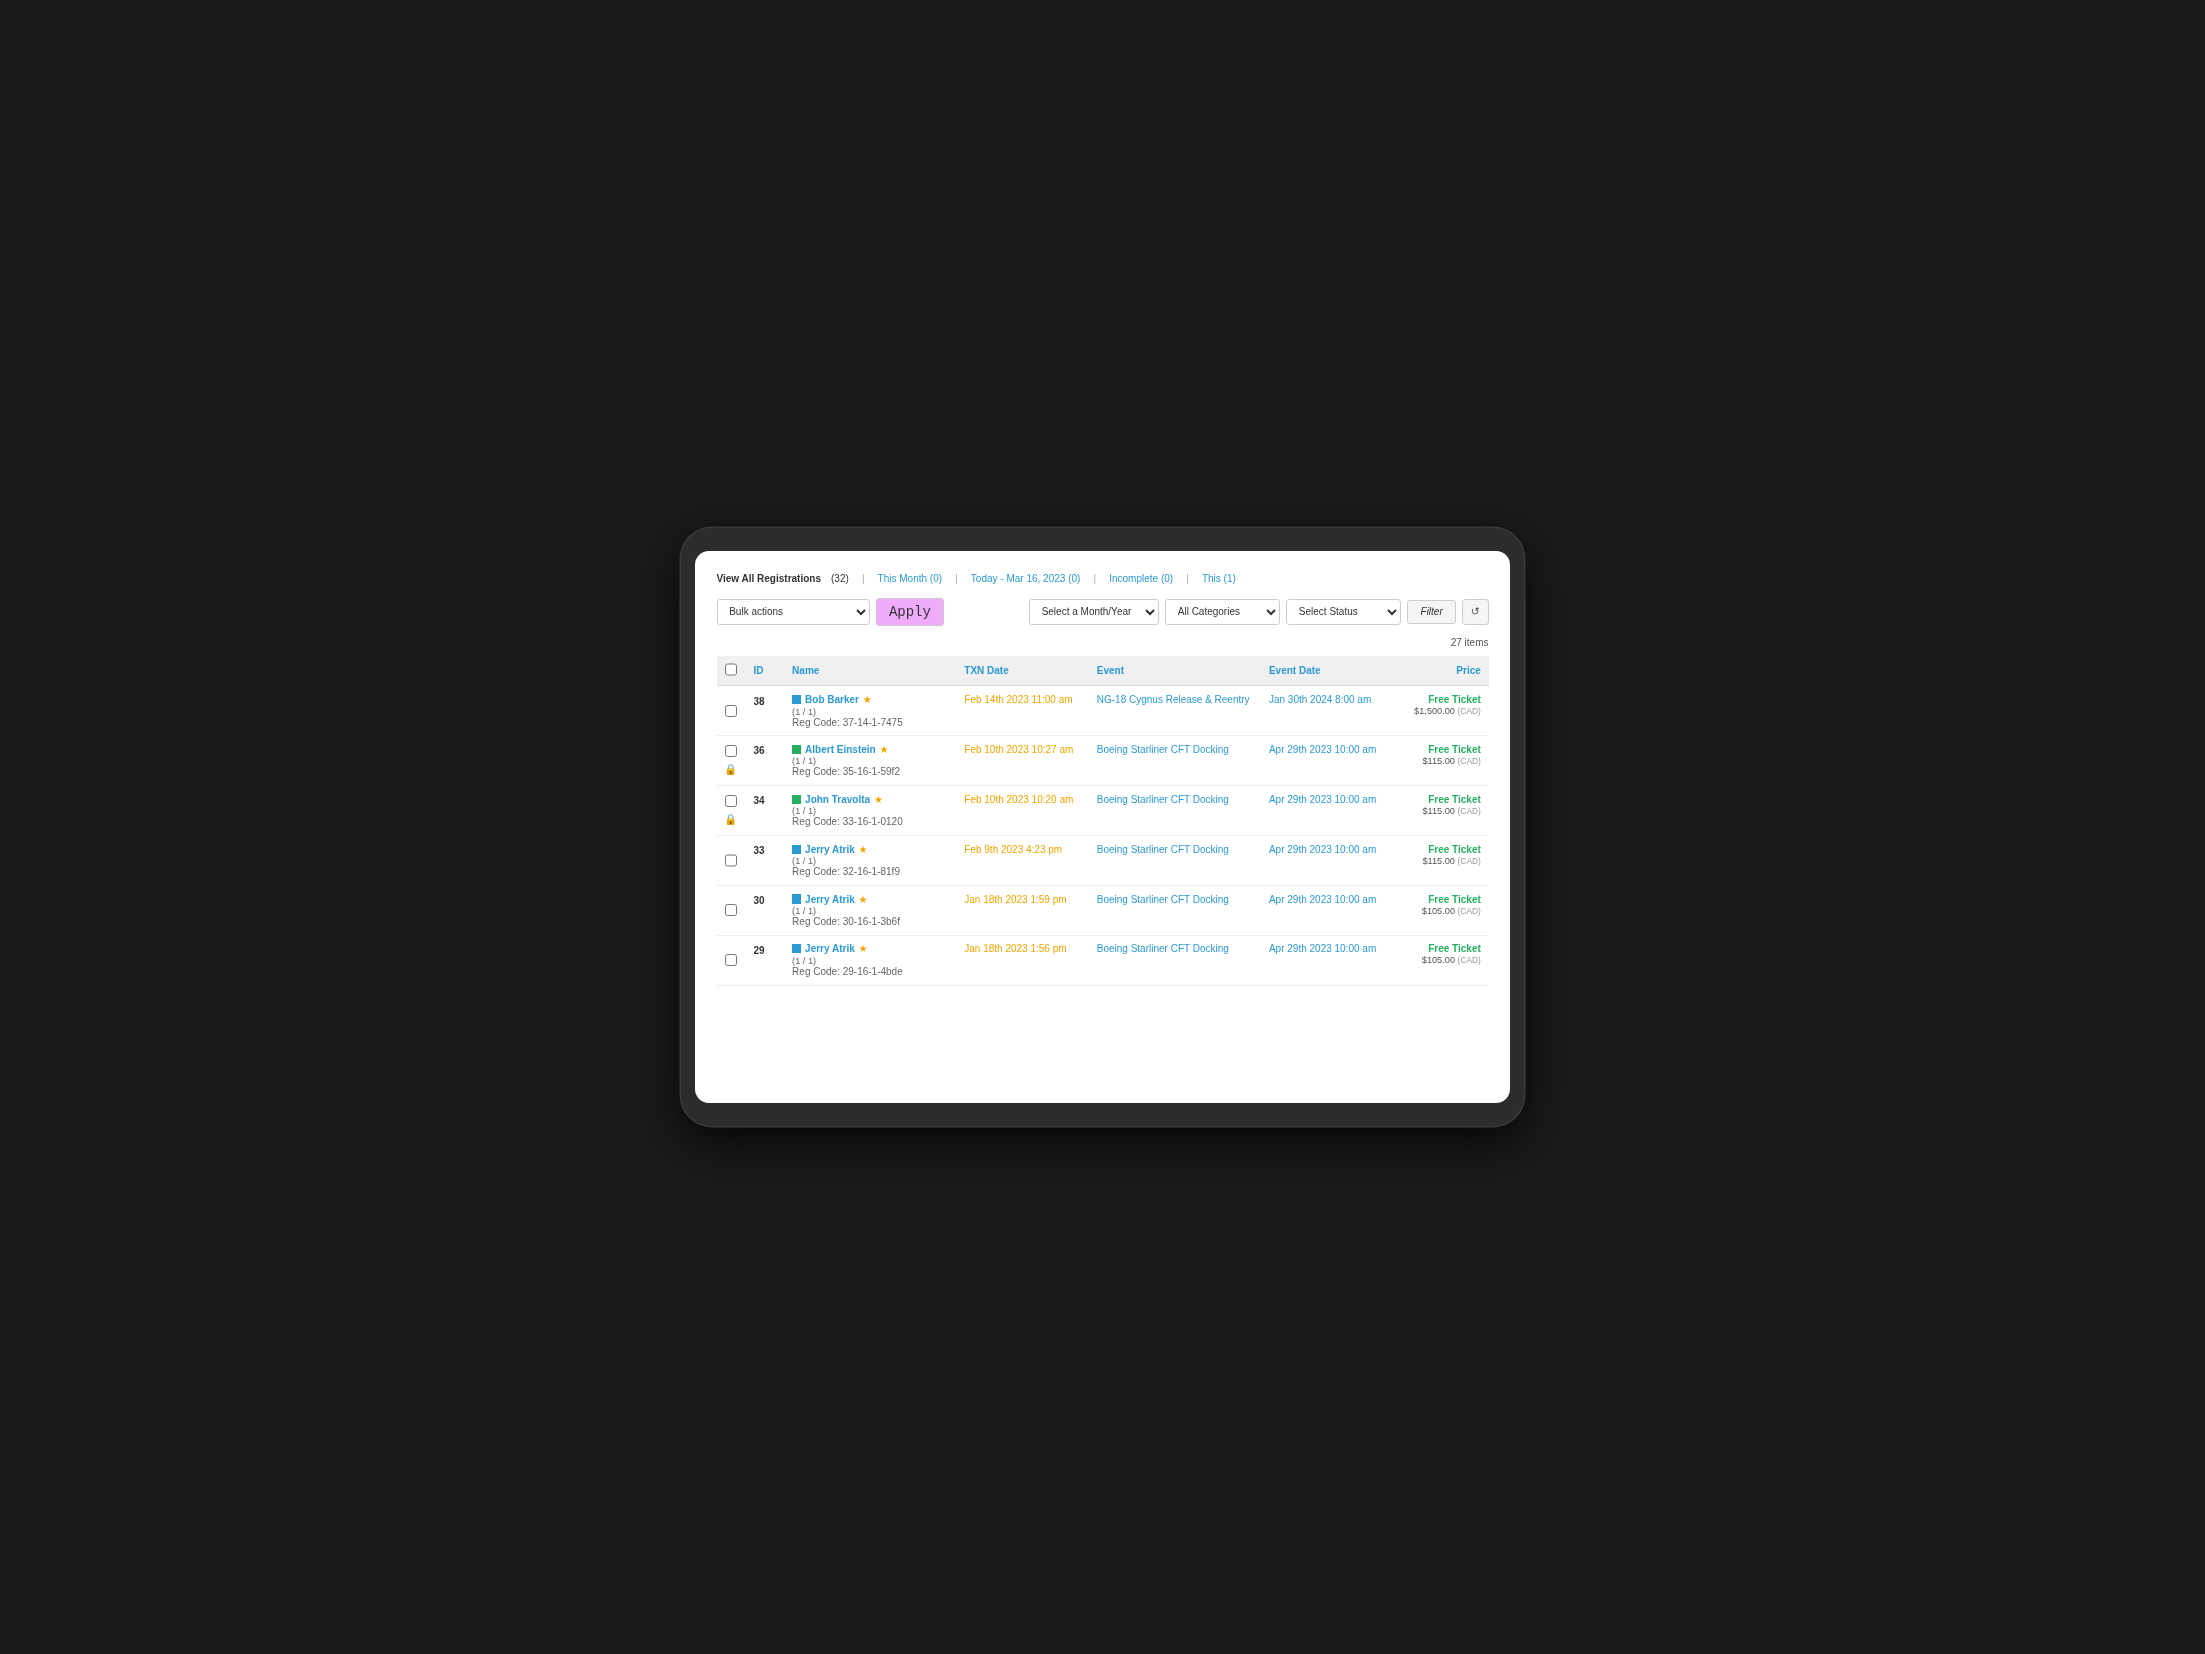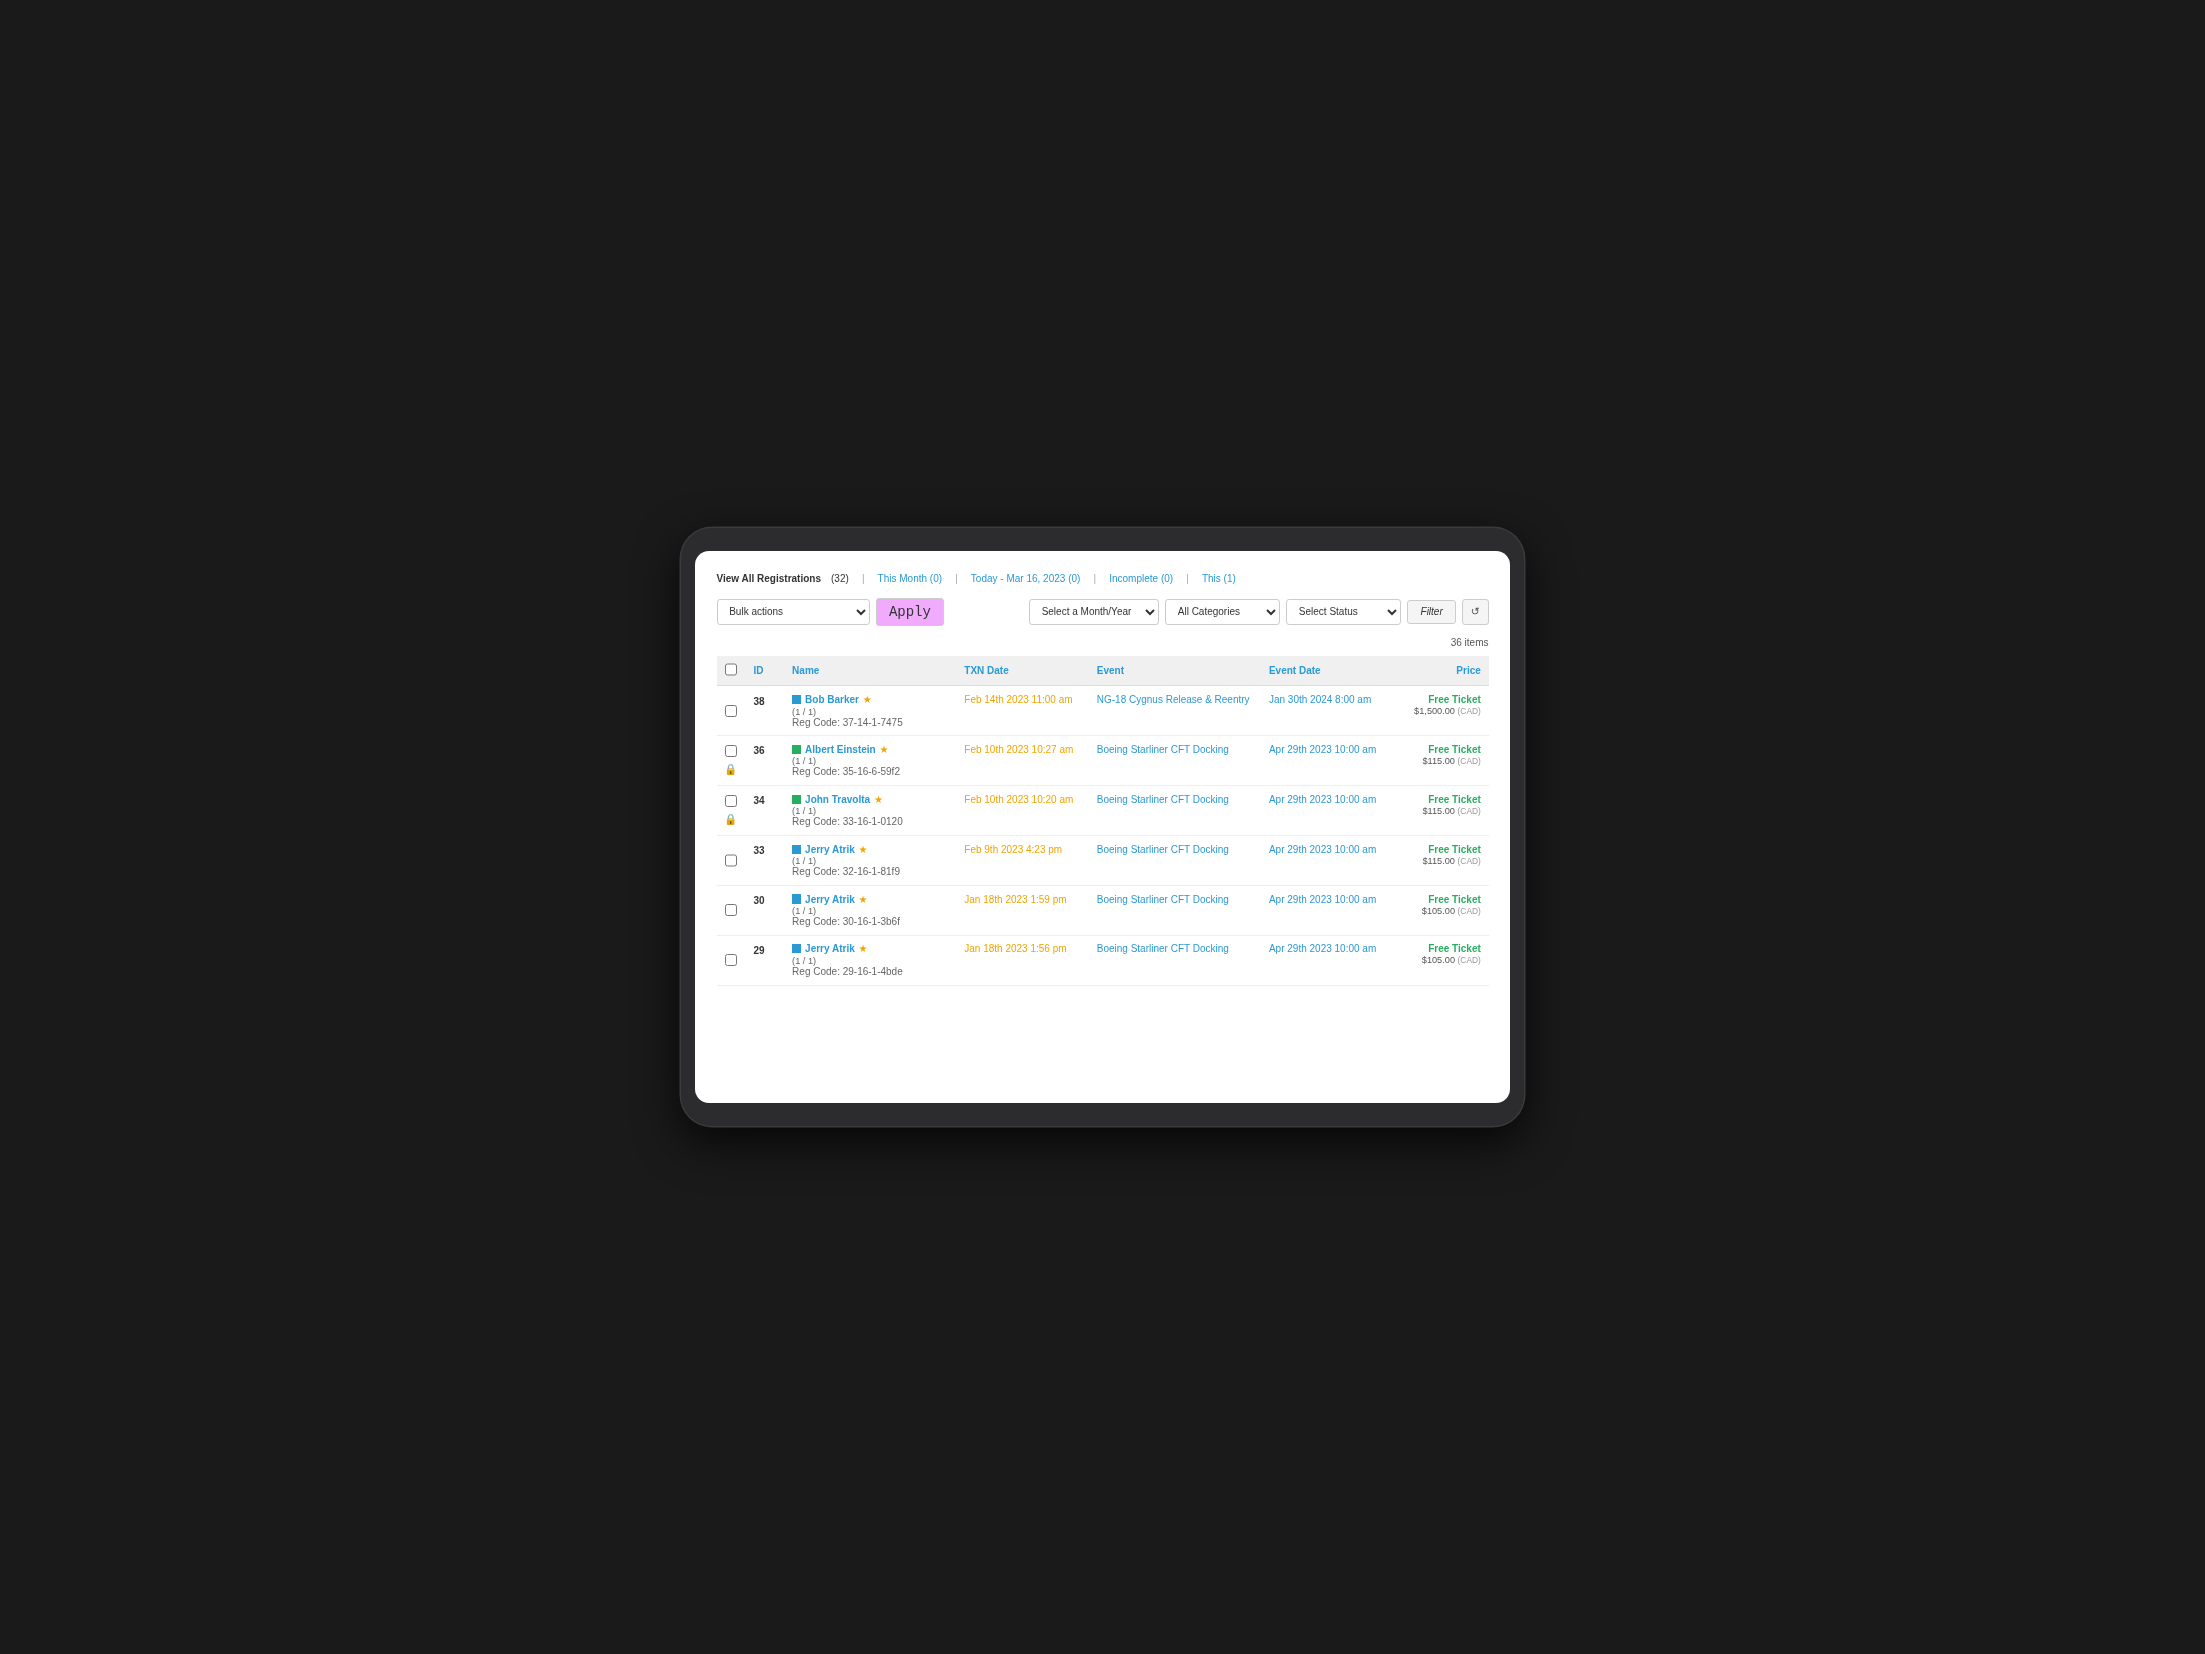--- a/index.html
+++ b/index.html
@@ -279,21 +279,21 @@
         <select class="categories-select">
           <option>All Categories</option>
         </select>
         <select class="status-select">
           <option>Select Status</option>
         </select>
         <button class="btn-filter">Filter</button>
         <button class="btn-refresh">↺</button>
       </div>
 
-      <div class="items-count">36 items</div>
+      <div class="items-count">27 items</div>
 
       <table>
         <thead>
           <tr>
             <th>
               <input type="checkbox" style="">
             </th>
             <th class="col-id">ID</th>
             <th class="col-name">Name</th>
             <th class="col-txn">TXN Date</th>
@@ -332,21 +332,21 @@
                 </div>
               </td>
               <td class="col-id-cell">36</td>
               <td class="col-name-cell">
                 <div class="name-row">
                   <span class="color-square" style="background: rgb(39, 174, 96);"></span>
                   <a class="name-link">Albert Einstein</a>
                   <span class="star-icon">★</span>
                 </div>
                 <div class="sub-info">(1 / 1)</div>
-                <div class="reg-code">Reg Code: 35-16-6-59f2</div>
+                <div class="reg-code">Reg Code: 35-16-1-59f2</div>
               </td>
               <td class="txn-date">Feb 10th 2023 10:27 am</td>
               <td><a class="event-link">Boeing Starliner CFT Docking</a></td>
               <td class="event-date-cell">Apr 29th 2023 10:00 am</td>
               <td class="price-cell"><span class="free-ticket">Free Ticket</span><span class="price-amount">$115.00 </span><span class="price-cad">(CAD)</span></td>
             </tr>
             <tr>
               <td>
                 <div class="checkbox-cell">
                   <input type="checkbox" style="">

